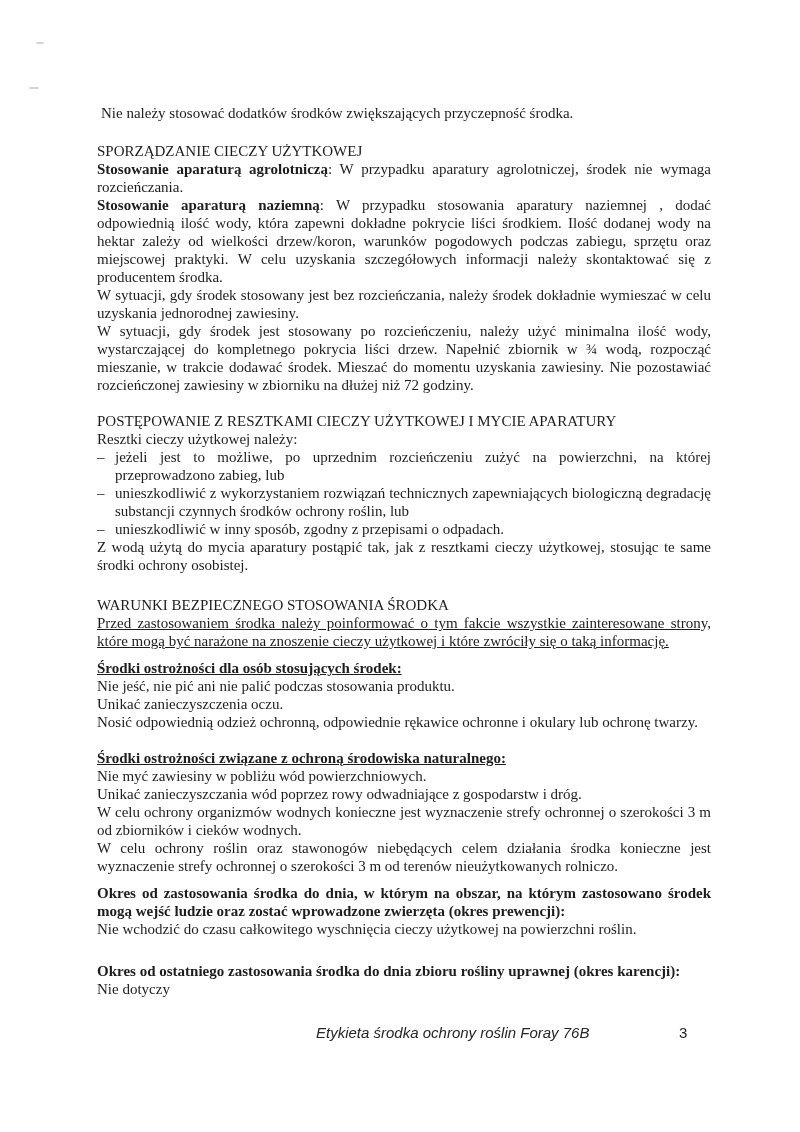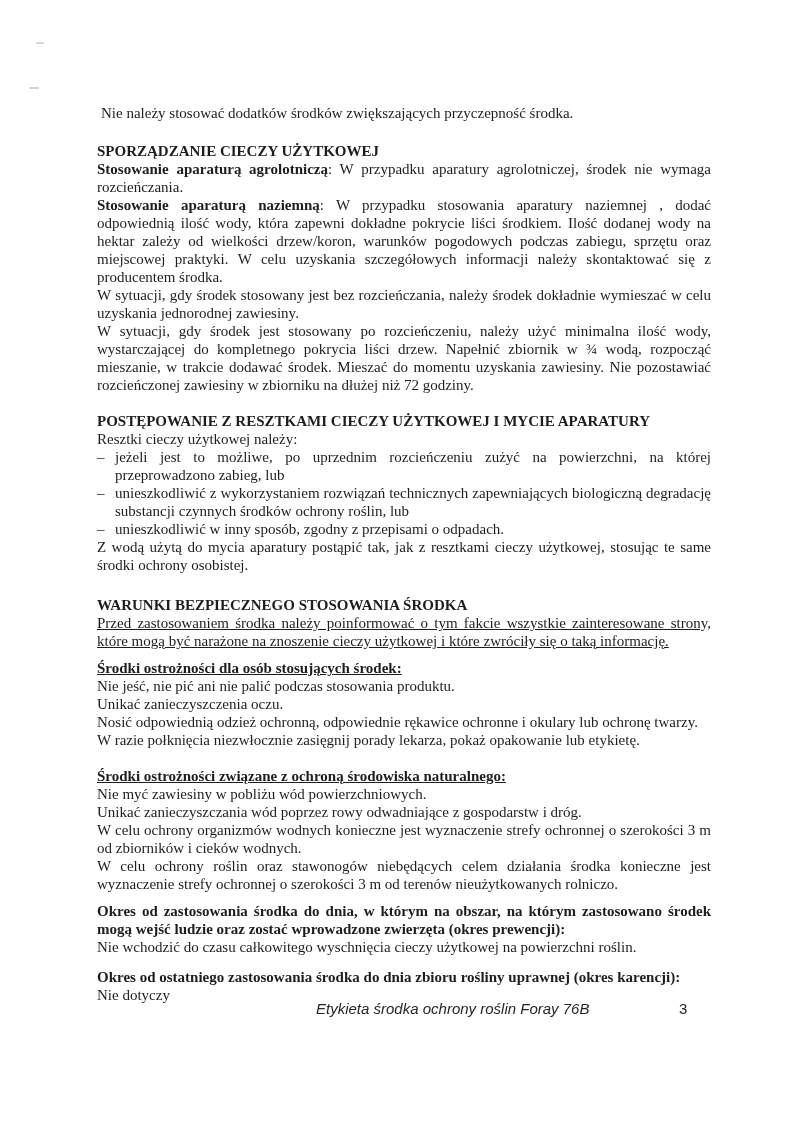--- a/index.html
+++ b/index.html
@@ -17,38 +17,38 @@
     position: absolute;
     left: 97px;
     top: 104px;
     width: 614px;
     font-size: 15px;
     line-height: 18px;
   }
   p, h2, h3 { margin: 0; padding: 0; font-size: 15px; line-height: 18px; }
   .just { text-align: justify; }
   .intro-line { margin-left: 4px; }
-  h2.sect { font-weight: bold; }
+  h2.sect { font-weight: normal; }
   h3.sub { font-weight: bold; text-decoration: underline; }
   .underlined { text-decoration: underline; }
   .bold { font-weight: bold; }
   .bullet { display: flex; }
   .bullet .dash { flex: 0 0 18px; }
   .bullet .btext { flex: 1 1 auto; text-align: justify; }
   
   .mt-a { margin-top: 20px; }
   .mt-b { margin-top: 18px; }
   .mt-c { margin-top: 13px; }
   .mt-d { margin-top: 22px; }
   .mt-e { margin-top: 9px; }
   .mt-f { margin-top: 18px; }
-  .mt-g { margin-top: 12px; }
+  .mt-g { margin-top: 24px; }
   .footer {
     position: absolute;
-    top: 1000px;
+    top: 1024px;
     left: 0;
     width: 800px;
     height: 22px;
     font-family: "Liberation Sans", "DejaVu Sans", sans-serif;
     font-size: 15px;
     color: #262626;
   }
   .footer-title {
     position: absolute;
     left: 316px;
@@ -107,21 +107,20 @@
     <section>
       <h2 class="sect mt-d">WARUNKI BEZPIECZNEGO STOSOWANIA ŚRODKA</h2>
       <p class="just"><span class="underlined">Przed zastosowaniem środka należy poinformować o tym fakcie wszystkie zainteresowane strony, które mogą być narażone na znoszenie cieczy użytkowej i które zwróciły się o taką informację.</span></p>
     </section>
 
     <section>
       <h3 class="sub mt-e">Środki ostrożności dla osób stosujących środek:</h3>
       <p>Nie jeść, nie pić ani nie palić podczas stosowania produktu.</p>
       <p>Unikać zanieczyszczenia oczu.</p>
       <p>Nosić odpowiednią odzież ochronną, odpowiednie rękawice ochronne i okulary lub ochronę twarzy.</p>
-      <p>W razie połknięcia niezwłocznie zasięgnij porady lekarza, pokaż opakowanie lub etykietę.</p>
     </section>
 
     <section>
       <h3 class="sub mt-f">Środki ostrożności związane z ochroną środowiska naturalnego:</h3>
       <p>Nie myć zawiesiny w pobliżu wód powierzchniowych.</p>
       <p>Unikać zanieczyszczania wód poprzez rowy odwadniające z gospodarstw i dróg.</p>
       <p class="just">W celu ochrony organizmów wodnych konieczne jest wyznaczenie strefy ochronnej o szerokości 3 m od zbiorników i cieków wodnych.</p>
       <p class="just">W celu ochrony roślin oraz stawonogów niebędących celem działania środka konieczne jest wyznaczenie strefy ochronnej o szerokości 3 m od terenów nieużytkowanych rolniczo.</p>
     </section>
 

